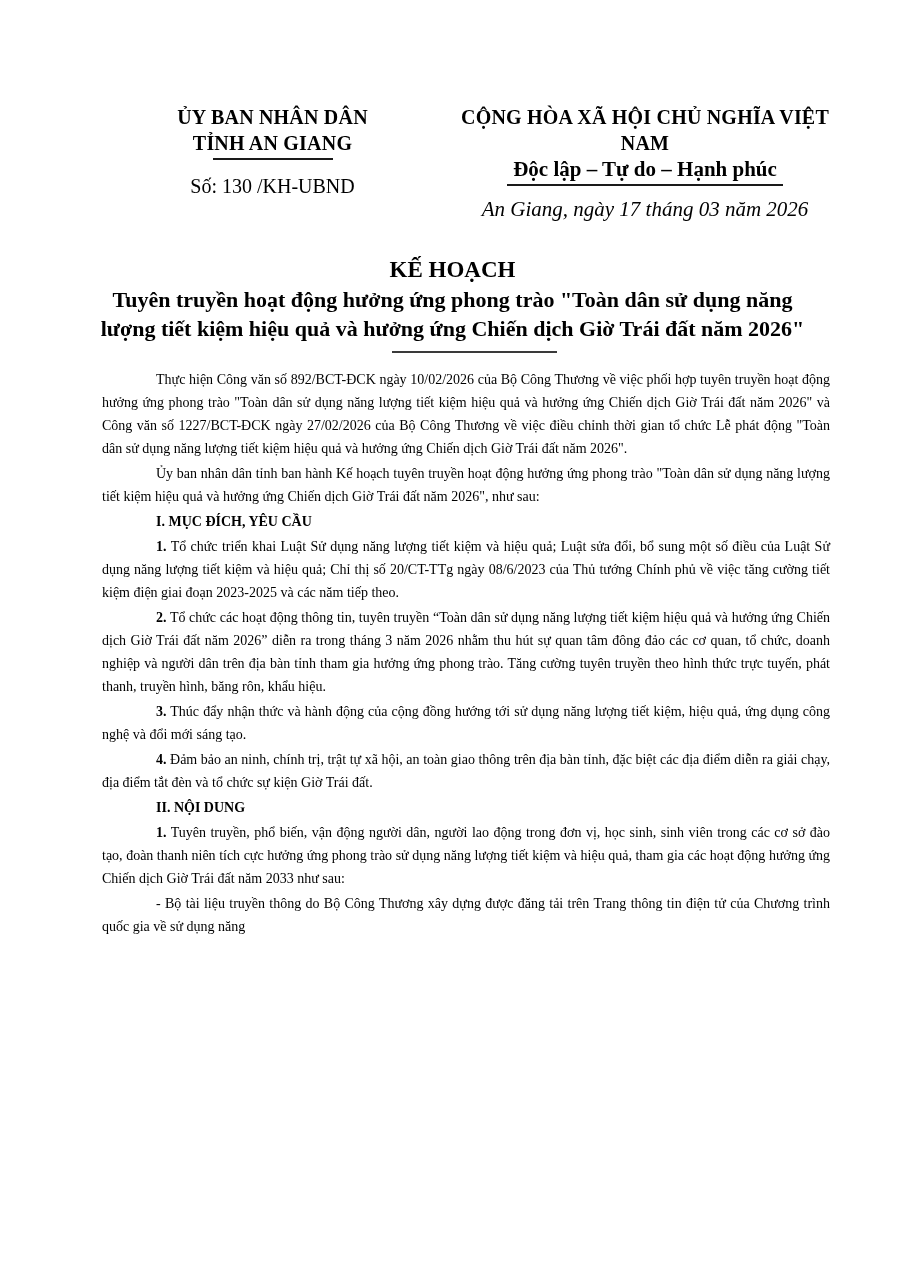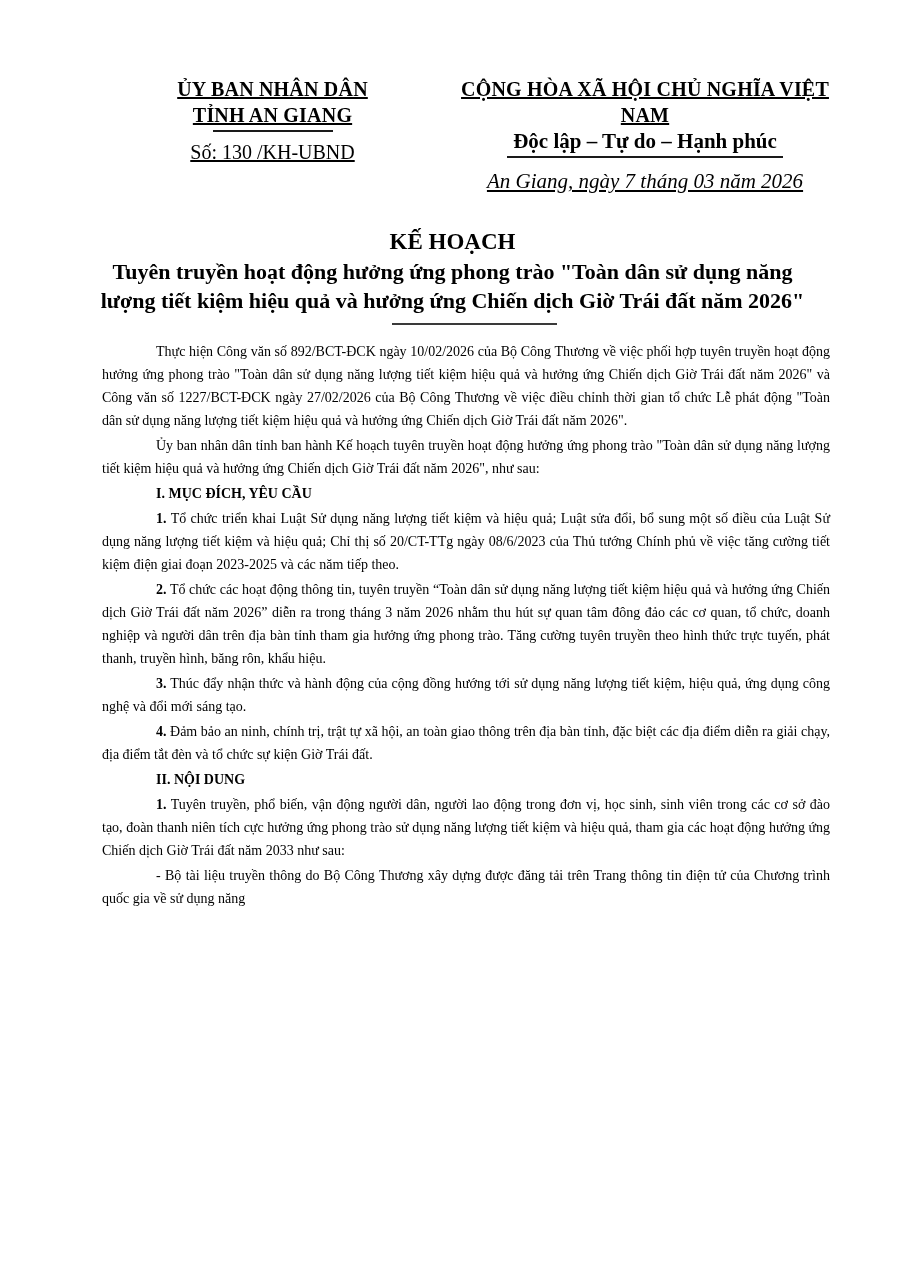--- a/index.html
+++ b/index.html
@@ -8,23 +8,22 @@
     width: 905px;
     height: 1280px;
     background: #ffffff;
     color: #000000;
     font-family: "Liberation Serif", "DejaVu Serif", serif;
     overflow: hidden;
     box-sizing: border-box;
   }
   .doc-header {
     display: flex;
-    padding: 76px 60px 0 100px;
+    padding: 104px 60px 0 100px;
     box-sizing: border-box;
-    text-decoration: underline;
   }
   .header-left {
     width: 345px;
     text-align: center;
     flex-shrink: 0;
   }
   .header-right {
     flex: 1;
     text-align: center;
   }
@@ -34,21 +33,21 @@
     line-height: 26px;
     letter-spacing: 0.2px;
   }
   .rule-left {
     width: 120px;
     border-bottom: 2px solid #1a1a1a;
     margin: 2px auto 0 auto;
   }
   .doc-number {
     font-size: 20px;
-    margin-top: 9px;
+    margin-top: 15px;
     white-space: pre;
   }
   .nat-title {
     font-weight: bold;
     font-size: 20px;
     line-height: 26px;
     letter-spacing: 0.2px;
   }
   .nat-motto {
     display: inline-block;
@@ -113,21 +112,21 @@
       <div class="org-line">ỦY BAN NHÂN DÂN</div>
       <div class="org-line">TỈNH AN GIANG</div>
       <div class="rule-left"></div>
       <div class="doc-number">Số: 130 /KH-UBND</div>
     </div>
     <div class="header-right">
       <div class="nat-title">CỘNG HÒA XÃ HỘI CHỦ NGHĨA VIỆT NAM</div>
       <div>
         <span class="nat-motto">Độc lập – Tự do – Hạnh phúc</span>
       </div>
-      <div class="place-date">An Giang, ngày 7 tháng 03 năm 2026</div>
+      <div class="place-date">An Giang, ngày 17 tháng 03 năm 2026</div>
     </div>
   </div>
 
   <div class="title-block">
     <div class="doc-type">KẾ HOẠCH</div>
     <div class="doc-subject">Tuyên truyền hoạt động hưởng ứng phong trào "Toàn dân sử dụng năng lượng tiết kiệm hiệu quả và hưởng ứng Chiến dịch Giờ Trái đất năm 2026"</div>
     <div class="title-rule"></div>
   </div>
 
   <div class="doc-body">

